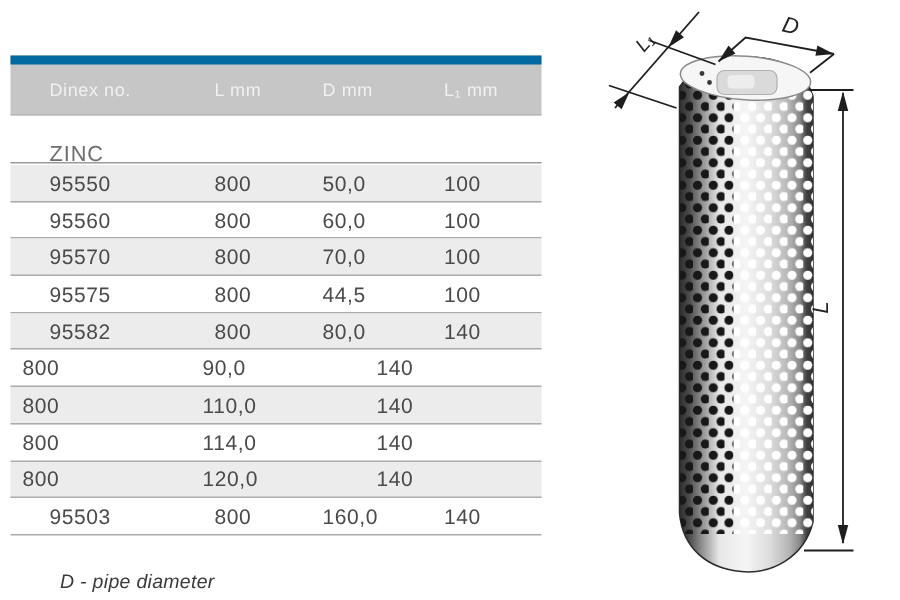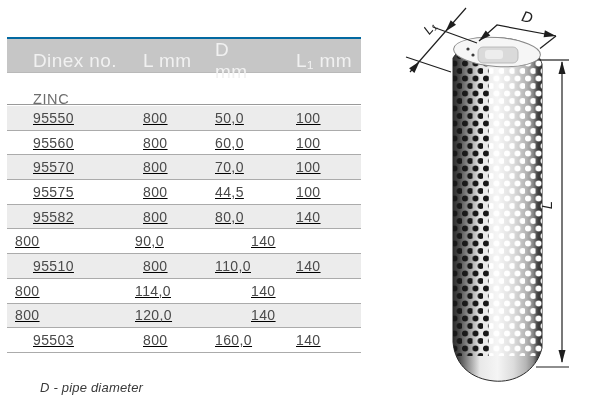--- a/index.html
+++ b/index.html
@@ -2,30 +2,30 @@
 <html><head>
 <meta charset="utf-8">
 <style>
   html,body{margin:0;padding:0;background:#fff;}
   .page{position:relative;width:600px;height:400px;background:#fff;overflow:hidden;
         font-family:"Liberation Sans", sans-serif;}
 
   
   .table{position:absolute;left:7px;top:37px;width:354px;}
   .thead,.row{display:grid;grid-template-columns:128px 80px 45px 1fr;align-items:center;}
-  .thead{height:33px;background:#c6c6c6;border-top:2px solid #0369a1;border-bottom:1px solid #b9b9b9;
-         color:#f1f1f1;font-size:19px;letter-spacing:0.4px;}
+  .thead{height:33px;background:#c6c6c6;border-top:6px solid #0369a1;border-bottom:1px solid #b9b9b9;
+         color:#f1f1f1;font-size:12px;letter-spacing:0.4px;}
   .c1{padding-left:26px;}
   .c2{padding-left:8px;}
   .c3{padding-right:4px;}
   .c4{padding-left:36px;}
   .zinc{height:21px;border-bottom:1px solid #9a9a9a;display:flex;align-items:flex-end;
         padding-left:26px;color:#6e6e6e;font-size:14.5px;letter-spacing:0.6px;margin-top:10px;}
   .zinc span{margin-bottom:-3px;background:transparent;}
-  .tbody{margin-top:1px;text-decoration:underline;}
+  .tbody{margin-top:1px;}
   .row{height:23.7px;border-bottom:1px solid #ababab;color:#4a4a4a;font-size:14px;letter-spacing:0.4px;}
   .row.shade{background:#ececec;}
   .notes{position:absolute;left:33px;top:343px;font-style:italic;font-size:13px;color:#3a3a3a;}
   .note{margin-bottom:7px;letter-spacing:0.2px;}
 
   
   .drawing{position:absolute;left:390px;top:0;width:210px;height:400px;}
   .dimtext{font-family:"Liberation Sans", sans-serif;font-style:italic;fill:#222;}
 </style>
 </head>
@@ -75,21 +75,20 @@
         <div class="c2">800</div>
         <div class="c3">80,0</div>
         <div class="c4">140</div>
       </div>
         <div class="row">
         <div class="c2">800</div>
         <div class="c3">90,0</div>
         <div class="c4">140</div>
       </div>
         <div class="row shade">
-        <div class="c1">95510</div>
         <div class="c2">800</div>
         <div class="c3">110,0</div>
         <div class="c4">140</div>
       </div>
         <div class="row">
         <div class="c2">800</div>
         <div class="c3">114,0</div>
         <div class="c4">140</div>
       </div>
         <div class="row shade">

